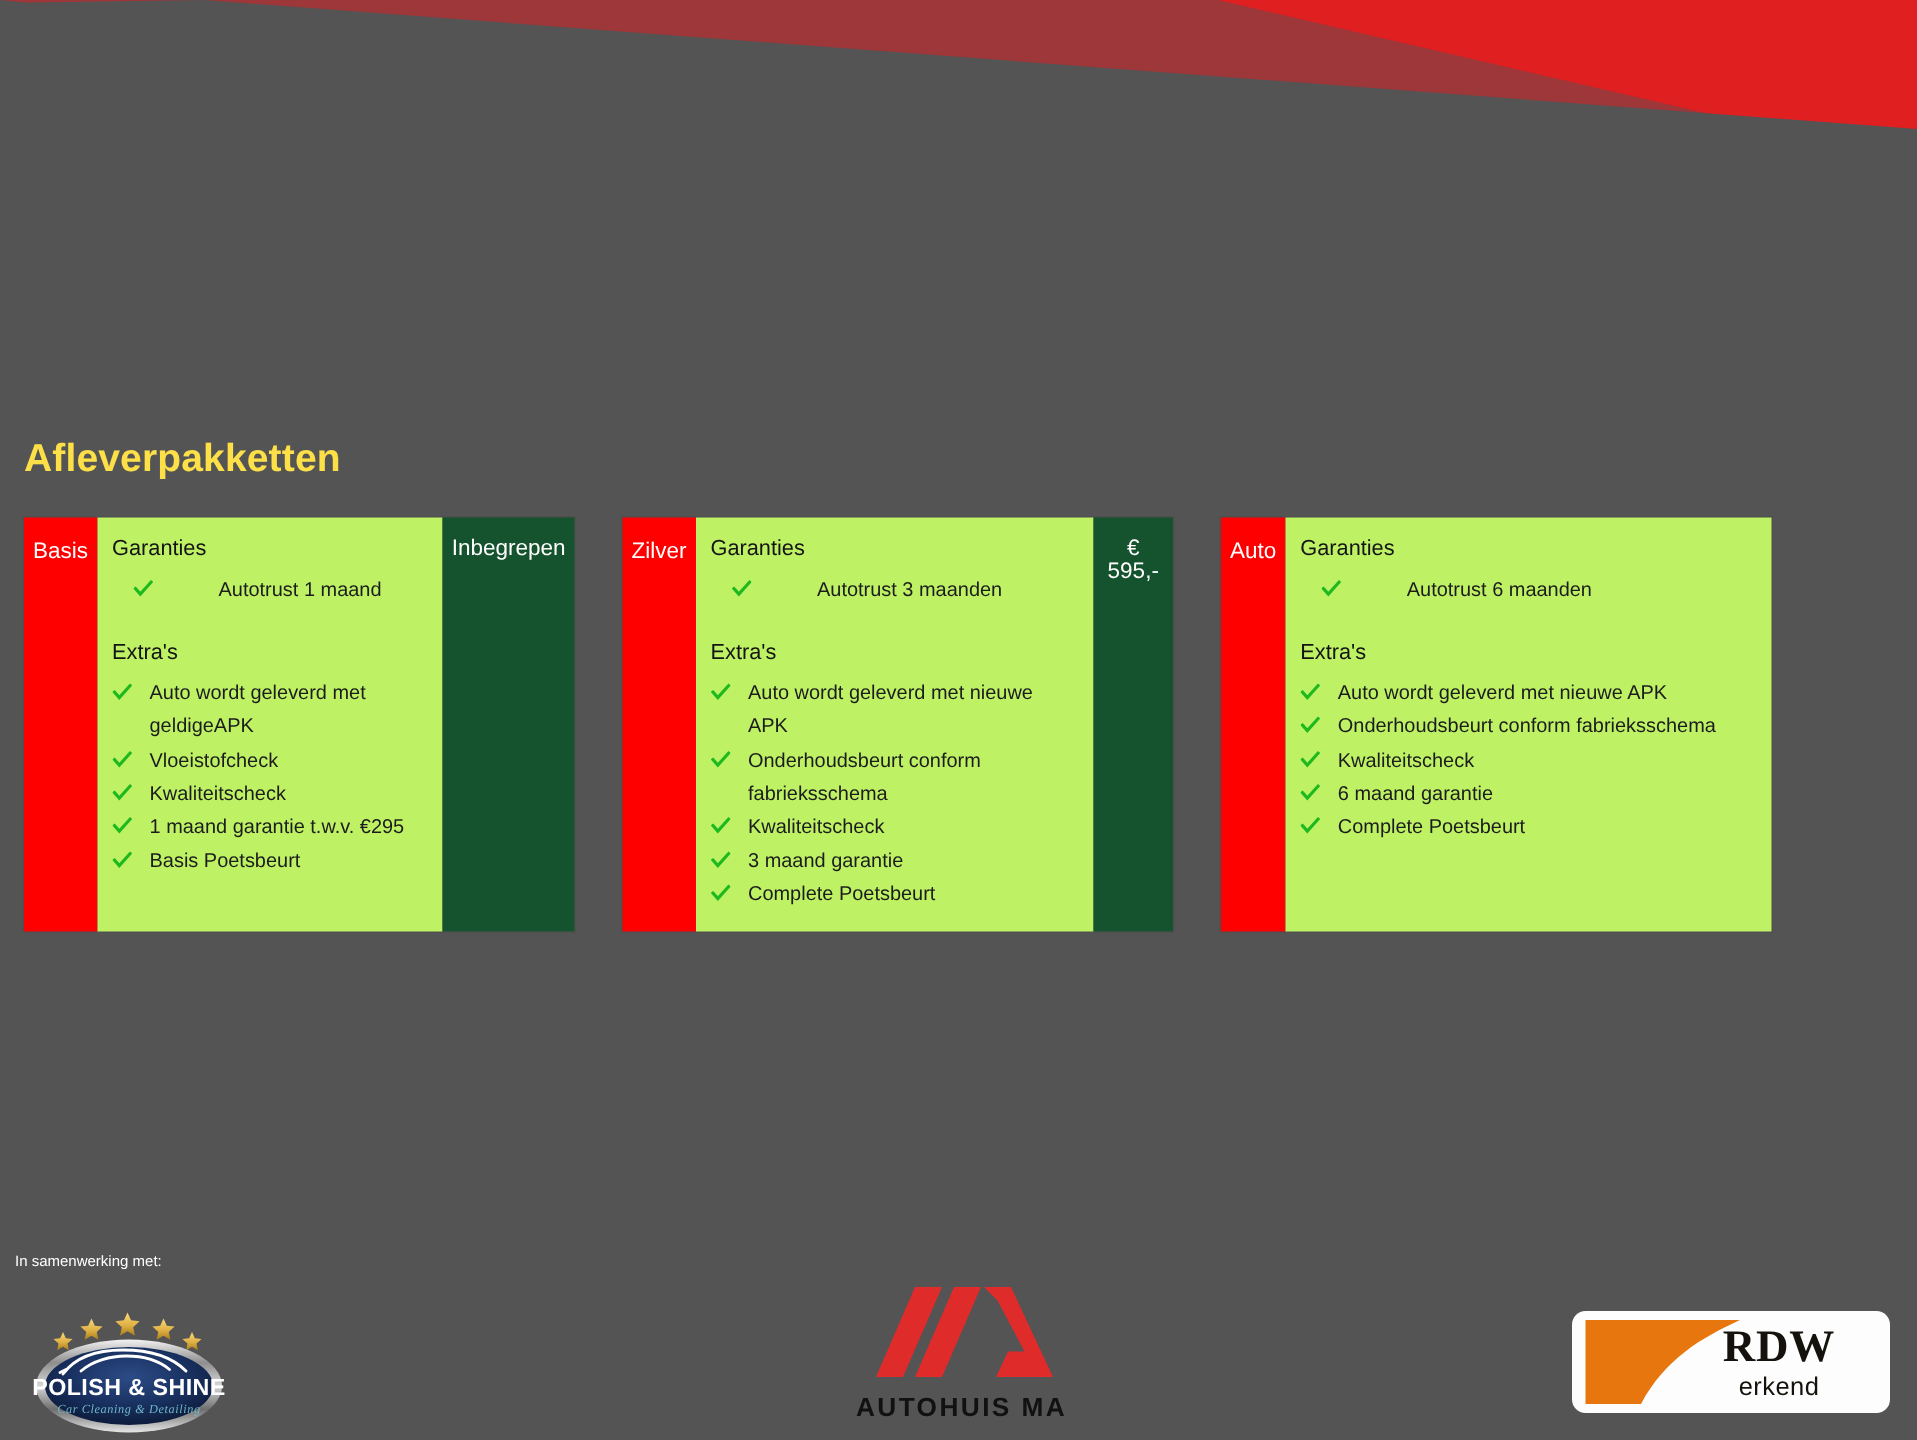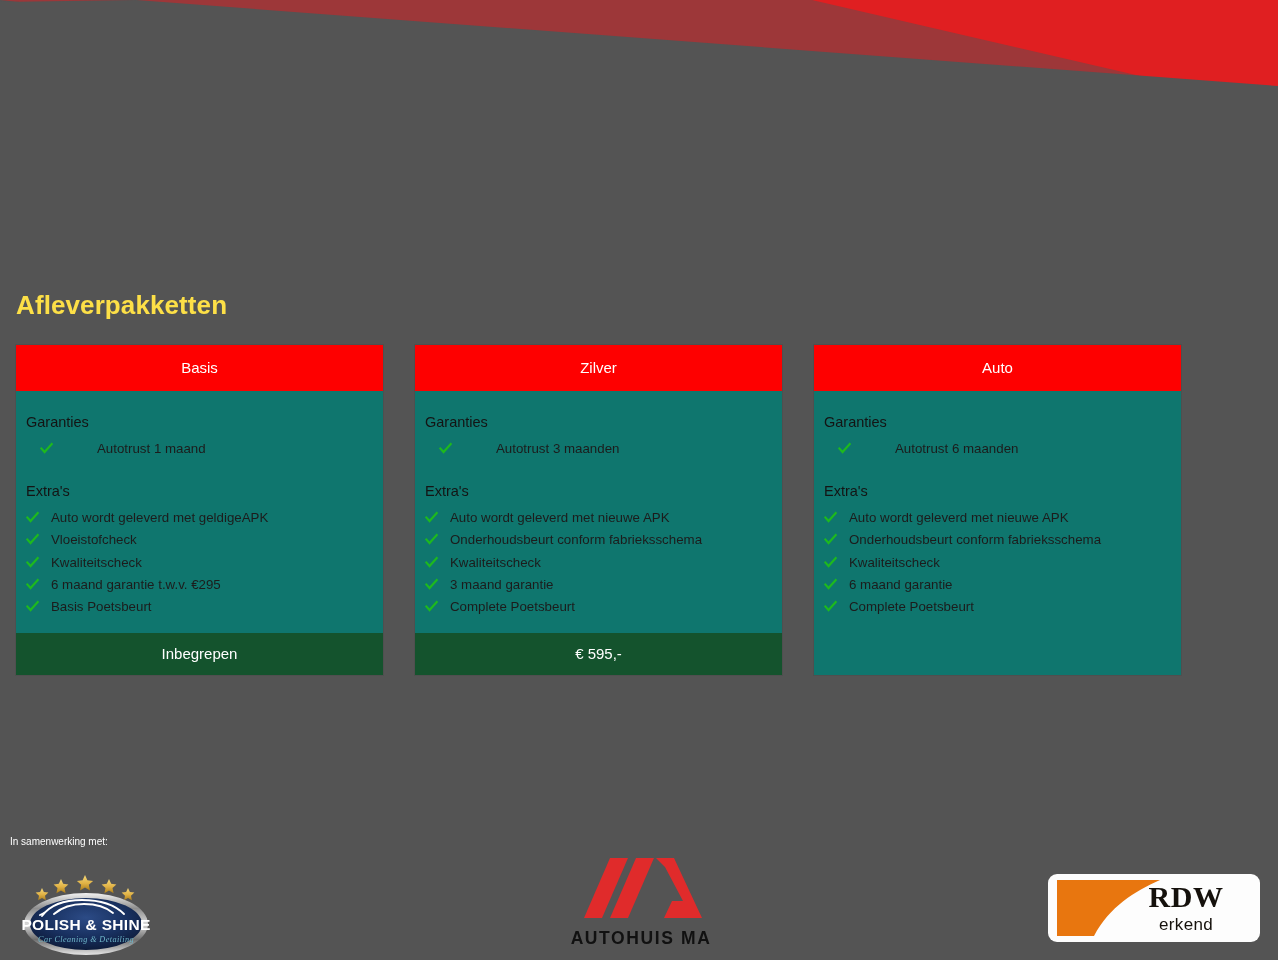--- a/index.html
+++ b/index.html
@@ -44,35 +44,35 @@
     position: absolute;
     left: 16px;
     top: 345px;
     width: 1248px;
     display: flex;
     gap: 32px;
   }
   .card {
     width: 367px;
     display: flex;
-    flex-direction: column;
+    flex-direction: row;
     box-shadow: 0 0 0 1px rgba(0,0,0,0.06);
   }
   .card-header {
     background: #fe0000;
     color: #ffffff;
     text-align: center;
     font-size: 15px;
     line-height: 1;
     padding: 15px 6px 16px;
   }
   .card-body {
-    background: #0f766e;
+    background: #bef264;
     color: #1c1c1c;
-    padding: 20px 12px 14px 10px;
+    padding: 10px 12px 14px 10px;
     flex: 1 1 auto;
   }
   .group-title {
     font-size: 14.5px;
     color: #141414;
     margin: 3px 0 7px 0;
     line-height: 1.2;
   }
   .group-title.second { margin-top: 22px; }
 
@@ -191,21 +191,21 @@
               </svg>
           </span>
           <span>Kwaliteitscheck</span>
         </li>
         <li>
           <span class="check-icon">
             <svg viewBox="0 0 16 16" width="13" height="13">
                 <path d="M1.6 7.9 L5.6 12.4 L14.4 2.6" stroke="#1eb91e" stroke-width="2.6" fill="none" stroke-linecap="square"></path>
               </svg>
           </span>
-          <span>6 maand garantie t.w.v. €295</span>
+          <span>1 maand garantie t.w.v. €295</span>
         </li>
         <li>
           <span class="check-icon">
             <svg viewBox="0 0 16 16" width="13" height="13">
                 <path d="M1.6 7.9 L5.6 12.4 L14.4 2.6" stroke="#1eb91e" stroke-width="2.6" fill="none" stroke-linecap="square"></path>
               </svg>
           </span>
           <span>Basis Poetsbeurt</span>
         </li>
       </ul>

